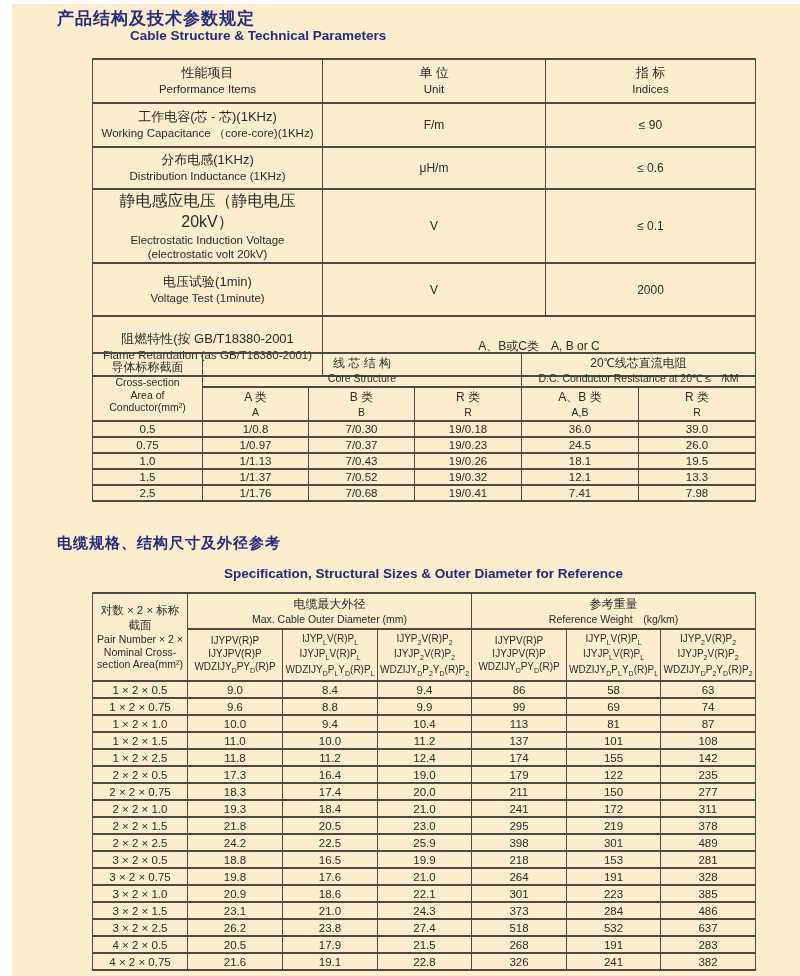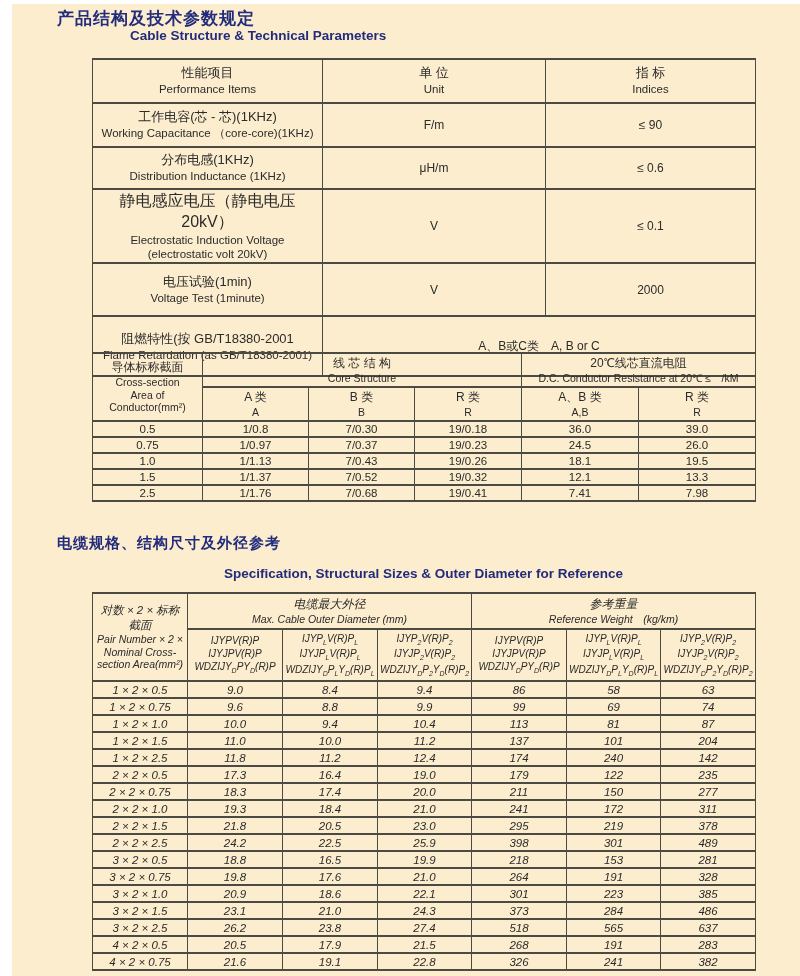--- a/index.html
+++ b/index.html
@@ -219,21 +219,21 @@
             <td>7.41</td>
             <td>7.98</td>
           </tr>
         </tbody>
     </table>
   </div>
 
   <div class="abs title-zh" style="left:45px;top:530px;font-size:15px;">电缆规格、结构尺寸及外径参考</div>
   <div class="abs title-en" style="left:80px;top:554px;width:663px;text-align:center;margin-top:8px;">Specification, Structural Sizes &amp; Outer Diameter for Reference</div>
 
-  <div class="abs" style="left:80px;top:588px;font-style:italic;">
+  <div class="abs" style="left:80px;top:588px;">
     <table class="t3">
       <colgroup>
         <col style="width:95px">
           <col style="width:95px">
           <col style="width:95px">
           <col style="width:94px">
         <col style="width:95px">
           <col style="width:94px">
           <col style="width:95px">
       </colgroup>
@@ -320,30 +320,30 @@
             <td>87</td>
           </tr>
 
           <tr>
             <td>1 × 2 × 1.5</td>
             <td>11.0</td>
             <td>10.0</td>
             <td>11.2</td>
             <td>137</td>
             <td>101</td>
-            <td>204</td>
+            <td>108</td>
           </tr>
 
           <tr>
             <td>1 × 2 × 2.5</td>
             <td>11.8</td>
             <td>11.2</td>
             <td>12.4</td>
             <td>174</td>
-            <td>240</td>
+            <td>155</td>
             <td>142</td>
           </tr>
 
           <tr>
             <td>2 × 2 × 0.5</td>
             <td>17.3</td>
             <td>16.4</td>
             <td>19.0</td>
             <td>179</td>
             <td>122</td>
@@ -429,21 +429,21 @@
             <td>284</td>
             <td>486</td>
           </tr>
 
           <tr>
             <td>3 × 2 × 2.5</td>
             <td>26.2</td>
             <td>23.8</td>
             <td>27.4</td>
             <td>518</td>
-            <td>565</td>
+            <td>532</td>
             <td>637</td>
           </tr>
 
           <tr>
             <td>4 × 2 × 0.5</td>
             <td>20.5</td>
             <td>17.9</td>
             <td>21.5</td>
             <td>268</td>
             <td>191</td>

